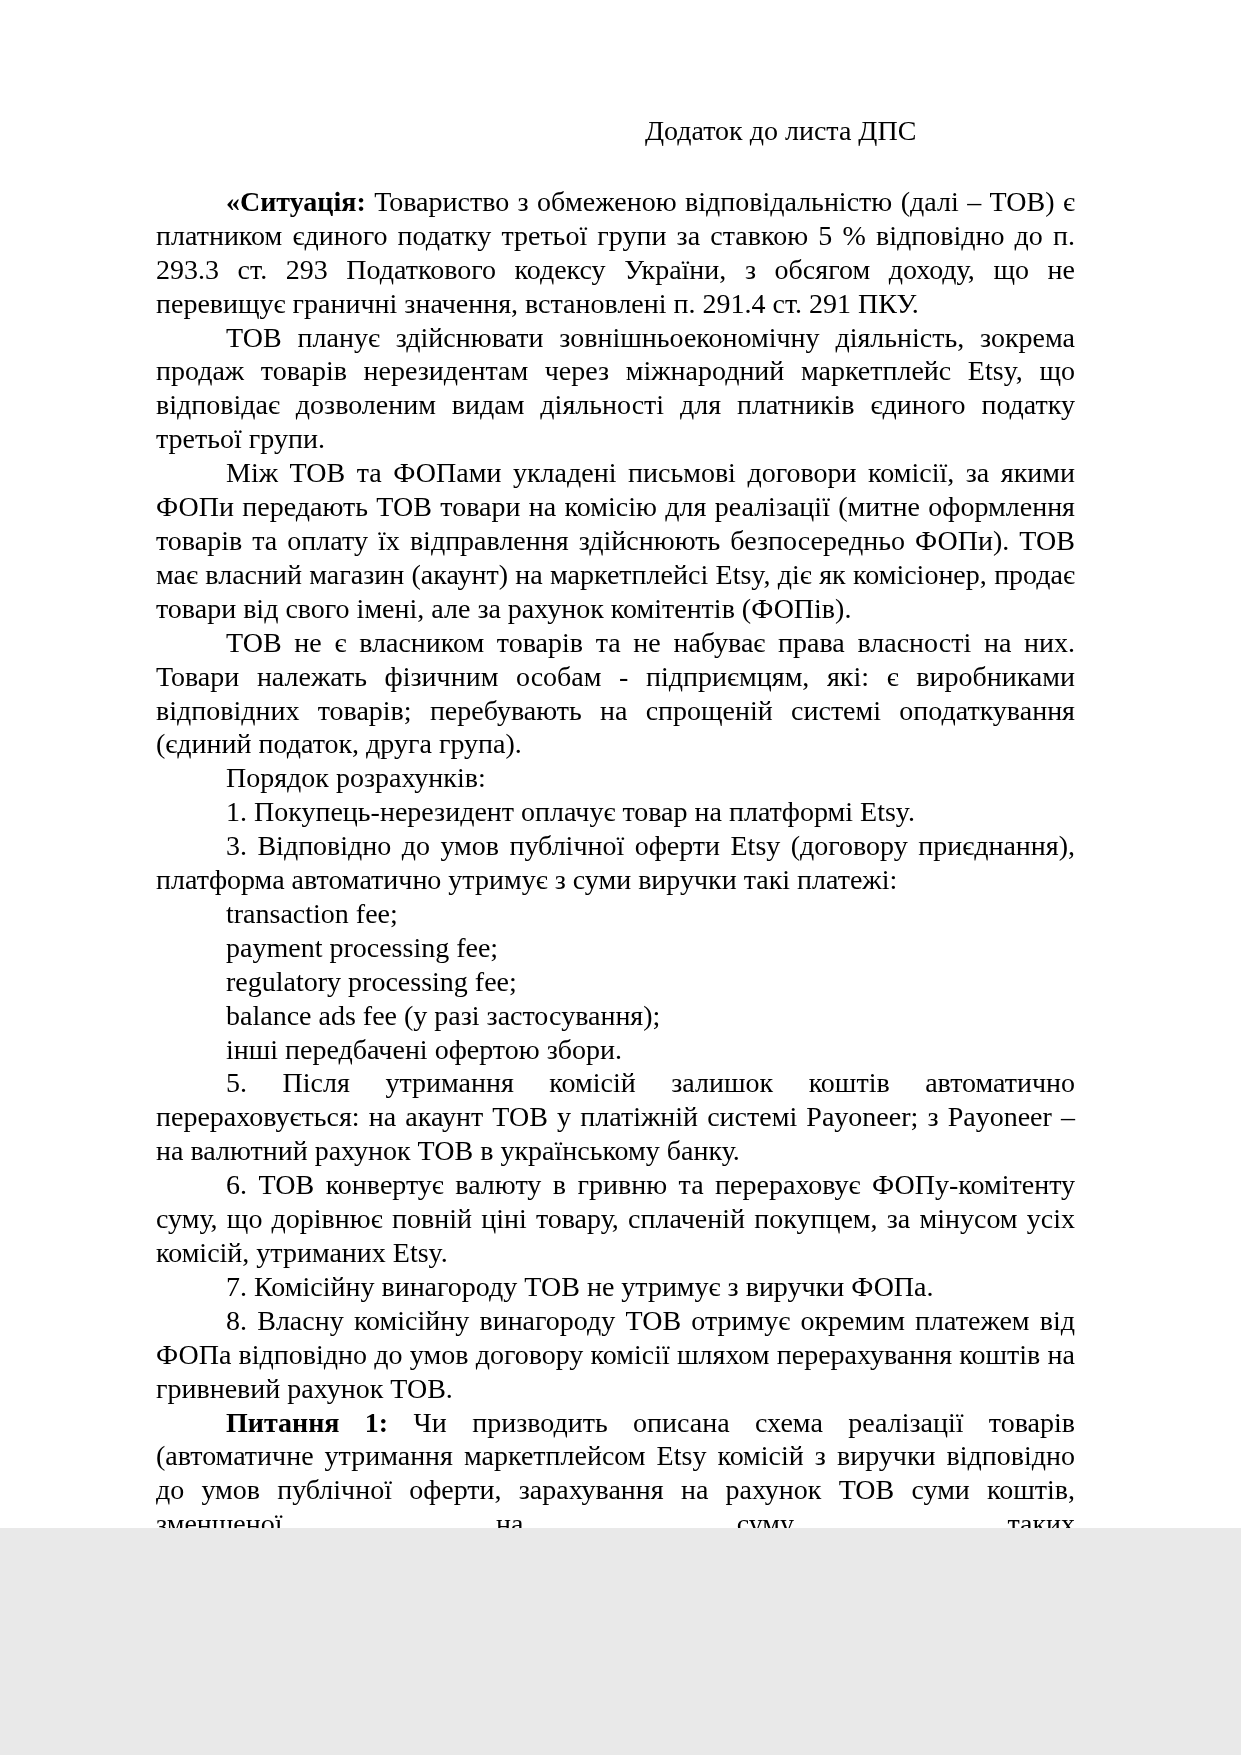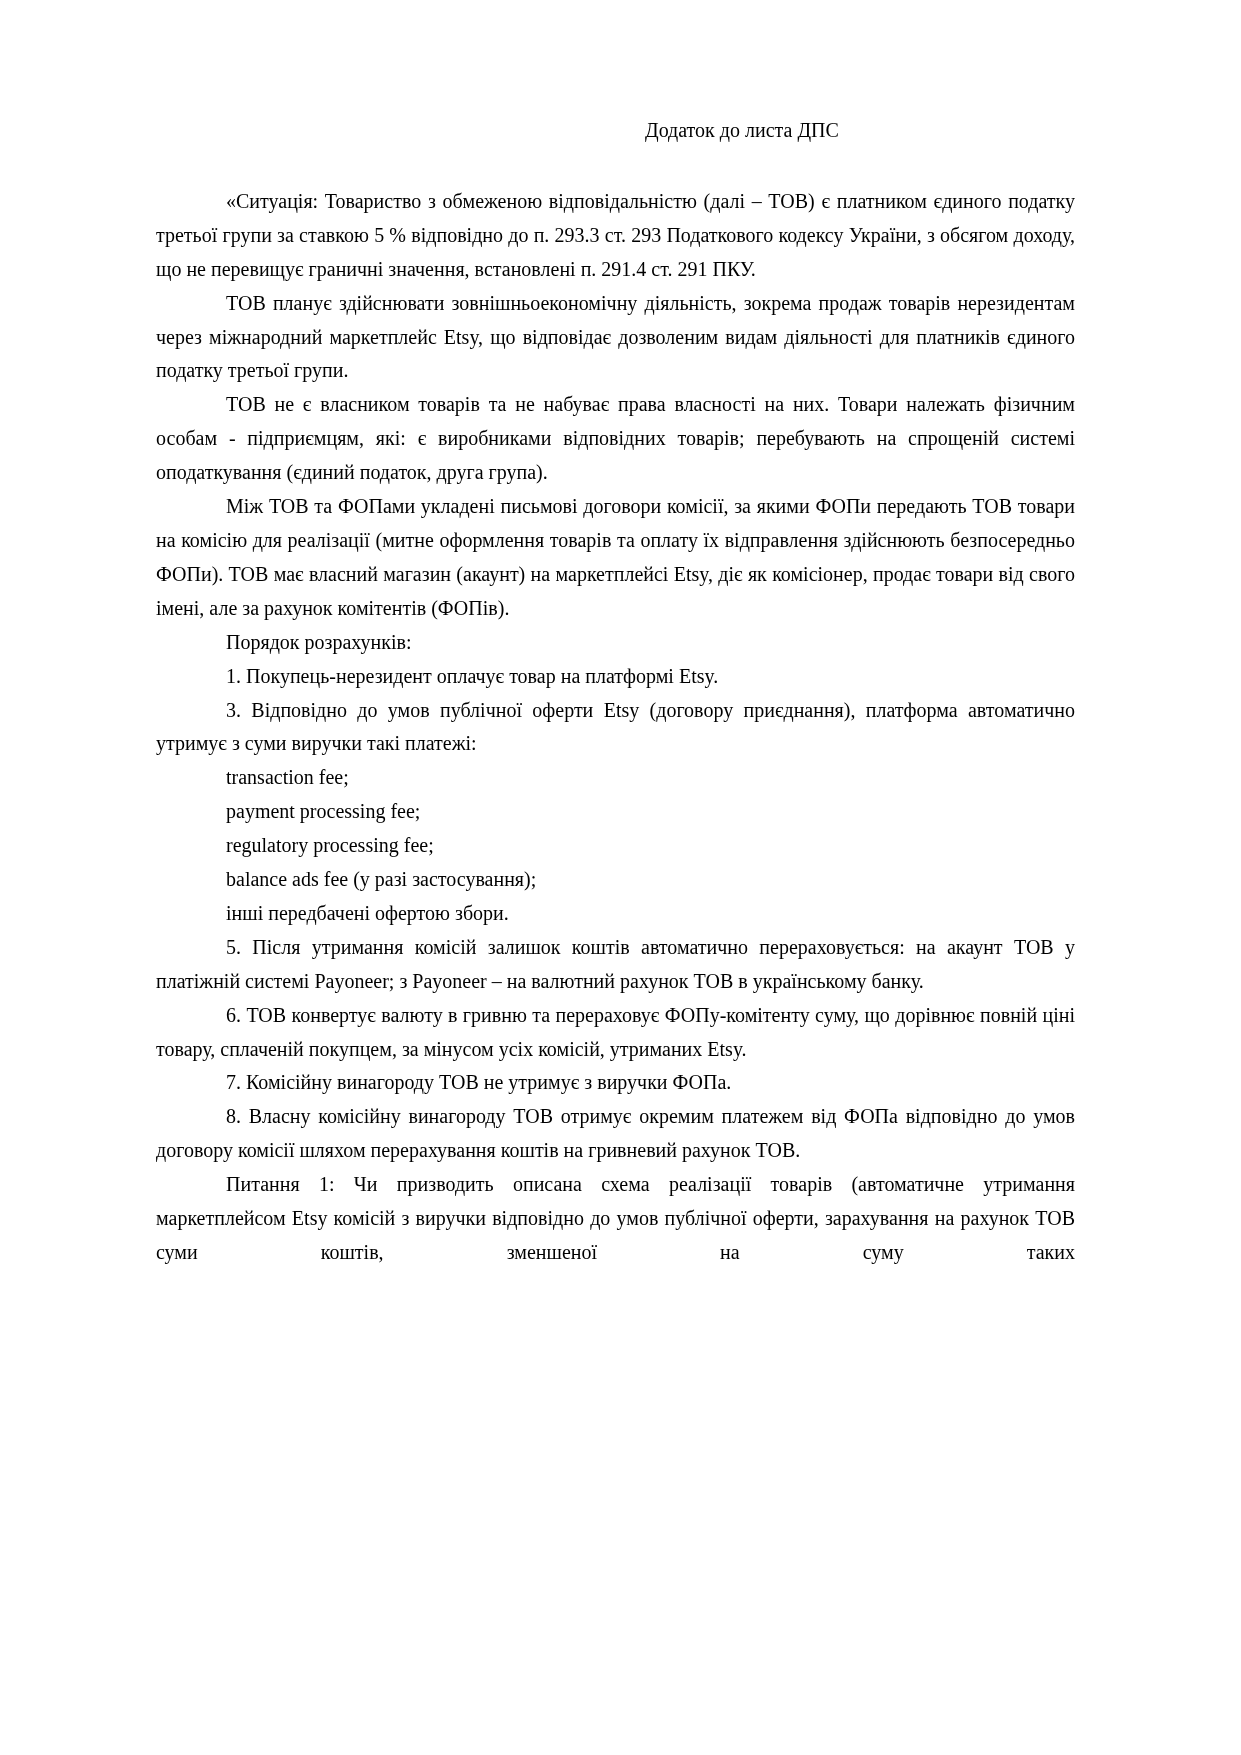--- a/index.html
+++ b/index.html
@@ -1,66 +1,66 @@
 <!DOCTYPE html>
 <html><head>
 <meta charset="utf-8">
 <style>
   * { margin: 0; padding: 0; box-sizing: border-box; }
   html, body { background: #e9e9e9; }
   .page {
     position: relative;
     width: 1241px;
-    height: 1755px;
+    height: 1528px;
     margin: 0 auto;
     background: #ffffff;
     color: #000000;
     font-family: "Liberation Serif", "DejaVu Serif", serif;
-    font-size: 20px;
+    font-size: 28px;
     line-height: 33.9px;
     overflow: hidden;
   }
   .content {
     position: absolute;
     left: 156px;
     top: 114px;
     width: 919px;
   }
   .doc-header {
     margin-left: 489px;
     white-space: nowrap;
   }
   .doc-header .hline { display: block; }
   .doc-body { margin-top: 37px; }
   .para {
     text-align: justify;
     text-indent: 70px;
   }
   .para.justify-last { text-align-last: justify; }
-  b { font-weight: normal; }
+  b { font-weight: bold; }
 </style>
 </head>
 <body>
 
 <div class="page">
   <div class="content">
 
     <div class="doc-header">
       <span class="hline">Додаток до листа ДПС</span>
     </div>
 
     <div class="doc-body">
 
       <p class="para"><b>«Ситуація:</b><span> Товариство з обмеженою відповідальністю (далі – ТОВ) є платником єдиного податку третьої групи за ставкою 5 % відповідно до п. 293.3 ст. 293 Податкового кодексу України, з обсягом доходу, що не перевищує граничні значення, встановлені п. 291.4 ст. 291 ПКУ.</span></p>
 
       <p class="para"><span>ТОВ планує здійснювати зовнішньоекономічну діяльність, зокрема продаж товарів нерезидентам через міжнародний маркетплейс Etsy, що відповідає дозволеним видам діяльності для платників єдиного податку третьої групи.</span></p>
 
+      <p class="para"><span>Між ТОВ та ФОПами укладені письмові договори комісії, за якими ФОПи передають ТОВ товари на комісію для реалізації (митне оформлення товарів та оплату їх відправлення здійснюють безпосередньо ФОПи). ТОВ має власний магазин (акаунт) на маркетплейсі Etsy, діє як комісіонер, продає товари від свого імені, але за рахунок комітентів (ФОПів).</span></p>
+
       <p class="para"><span>ТОВ не є власником товарів та не набуває права власності на них. Товари належать фізичним особам - підприємцям, які: є виробниками відповідних товарів; перебувають на спрощеній системі оподаткування (єдиний податок, друга група).</span></p>
-
-      <p class="para"><span>Між ТОВ та ФОПами укладені письмові договори комісії, за якими ФОПи передають ТОВ товари на комісію для реалізації (митне оформлення товарів та оплату їх відправлення здійснюють безпосередньо ФОПи). ТОВ має власний магазин (акаунт) на маркетплейсі Etsy, діє як комісіонер, продає товари від свого імені, але за рахунок комітентів (ФОПів).</span></p>
 
       <p class="para"><span>Порядок розрахунків:</span></p>
 
       <p class="para"><span>1. Покупець-нерезидент оплачує товар на платформі Etsy.</span></p>
 
 
       <p class="para"><span>3. Відповідно до умов публічної оферти Etsy (договору приєднання), платформа автоматично утримує з суми виручки такі платежі:</span></p>
 
       <p class="para"><span>transaction fee;</span></p>
 

